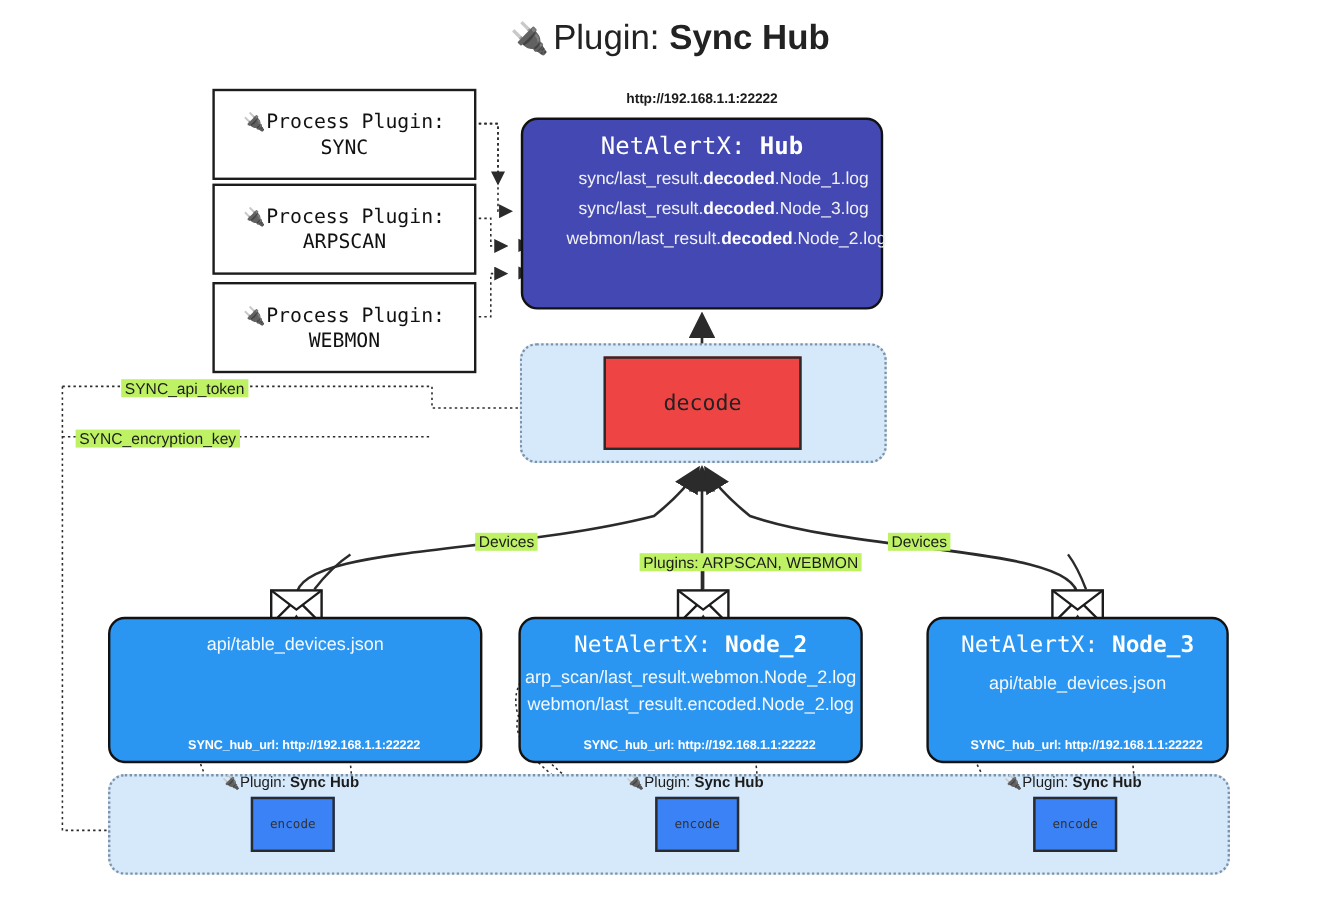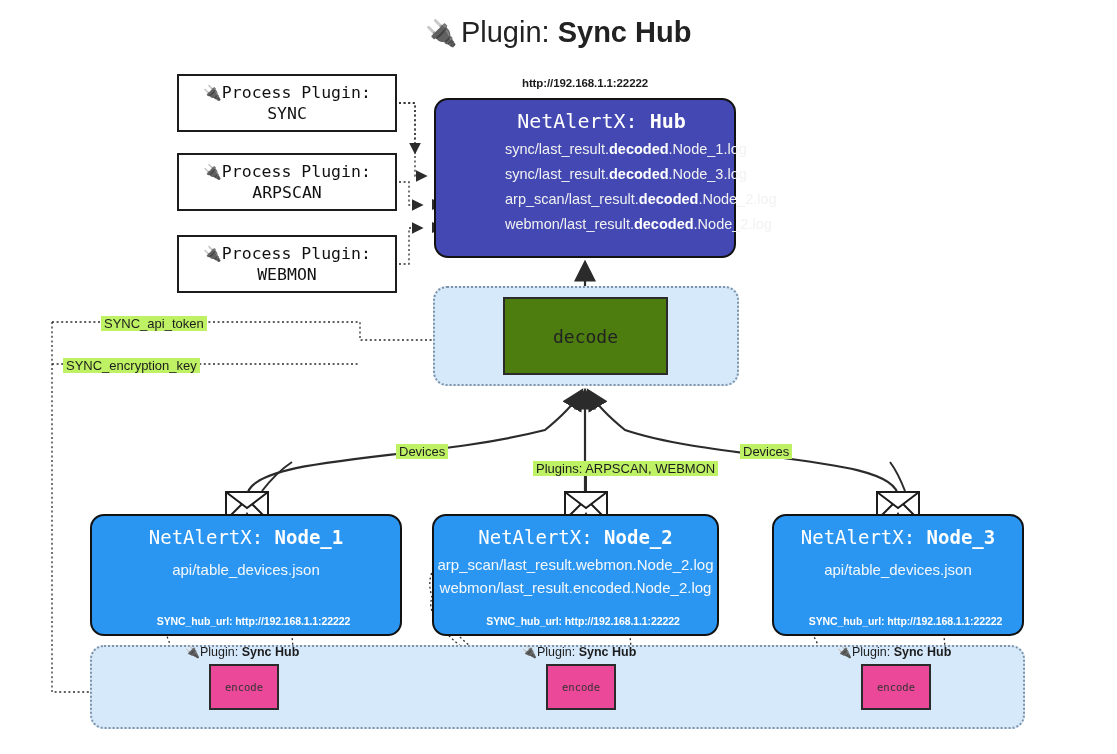--- a/index.html
+++ b/index.html
@@ -9,57 +9,57 @@
   #svg-layer{position:absolute;left:0;top:0;width:1117px;height:754px;}
 
   .lbl{position:absolute;box-sizing:border-box;}
 
   
   #title{left:0;top:16px;width:1117px;text-align:center;font-size:29px;color:#222;}
   #title .plug{font-size:26px;margin-right:3px;}
   #title .b{font-weight:bold;}
 
   
-  .proc-box{position:absolute;width:220px;height:58px;background:#ffffff;
+  .proc-box{position:absolute;width:220px;height:76px;background:#ffffff;
             border:2px solid #1c1c1c;box-sizing:border-box;
             font-family:"DejaVu Sans Mono","Liberation Mono",monospace;
             font-size:16.5px;line-height:1.28;color:#111;
             display:flex;flex-direction:column;align-items:center;justify-content:center;}
   .proc-box .r1{white-space:nowrap;}
   .proc-box .r1 .plug{font-family:"Liberation Sans",sans-serif;font-size:15px;}
   #proc-sync{left:177px;top:74px;}
   #proc-arpscan{left:177px;top:153px;}
   #proc-webmon{left:177px;top:235px;}
 
   
   #hub-url{left:460px;top:77px;width:250px;text-align:center;font-size:11.5px;
            font-weight:bold;color:#1c1c1c;letter-spacing:-.1px;}
   #hub{position:absolute;left:434px;top:98px;width:302px;height:160px;
-       background:#4348b2;border:2.5px solid #121212;border-radius:14px;box-sizing:border-box;padding-left:33px;}
+       background:#4348b2;border:2.5px solid #121212;border-radius:14px;box-sizing:border-box;}
   #hub .hub-title{margin-top:9px;text-align:center;color:#ffffff;
        font-family:"DejaVu Sans Mono","Liberation Mono",monospace;font-size:20px;}
   #hub .hub-title .b{font-weight:bold;}
   #hub .logline{color:#f2f2f2;font-size:14.5px;line-height:1.72;text-align:center;white-space:nowrap;}
   #hub .logline b{color:#ffffff;font-weight:bold;}
   #hub .logs{margin-top:4px;margin-left:36px;}
 
   
   .blue-zone{position:absolute;background:#d6e9fb;border:2px dotted #7e93a8;
              border-radius:14px;box-sizing:border-box;}
   #zone-decode{left:433px;top:286px;width:306px;height:100px;}
   #zone-encode{left:90px;top:645px;width:935px;height:84px;}
 
   
-  #decode{position:absolute;left:503px;top:297px;width:165px;height:78px;background:#4d7c0f;
+  #decode{position:absolute;left:503px;top:297px;width:165px;height:78px;background:#ef4444;
           border:2px solid #2b2b2b;box-sizing:border-box;display:flex;align-items:center;
           justify-content:center;font-family:"DejaVu Sans Mono","Liberation Mono",monospace;
           font-size:18px;color:#222;}
 
   
-  .enc-box{position:absolute;width:70px;height:46px;background:#ec4899;border:2px solid #2b2b2b;
+  .enc-box{position:absolute;width:70px;height:46px;background:#3b82f6;border:2px solid #2b2b2b;
            box-sizing:border-box;display:flex;align-items:center;justify-content:center;
            font-family:"DejaVu Sans Mono","Liberation Mono",monospace;font-size:10.5px;color:#333;}
   #enc1{left:209px;top:664px;}
   #enc2{left:546px;top:664px;}
   #enc3{left:861px;top:664px;}
   .enc-cap{position:absolute;font-size:12.5px;color:#1c1c1c;white-space:nowrap;}
   .enc-cap .b{font-weight:bold;}
   .enc-cap .plug{font-size:12px;}
   #cap1{left:185px;top:645px;}
   #cap2{left:522px;top:645px;}
@@ -196,39 +196,34 @@
 
   <div class="lbl" id="hub-url">http://192.168.1.1:22222</div>
   <div id="hub">
     <div class="hub-title">
       <span>NetAlertX:</span>
       <span class="b">Hub</span>
     </div>
     <div class="logs">
       <div class="logline"><span>sync/last_result.</span><b>decoded</b><span>.Node_1.log</span></div>
       <div class="logline"><span>sync/last_result.</span><b>decoded</b><span>.Node_3.log</span></div>
-      <div class="logline"><span>arp_scan/last_result.</span><b>decoded</b><span>.Node_2.log</span></div>
       <div class="logline"><span>webmon/last_result.</span><b>decoded</b><span>.Node_2.log</span></div>
     </div>
   </div>
 
   <div class="blue-zone" id="zone-decode"></div>
   <div id="decode">decode</div>
 
   <div class="path-lbl" id="lbl-apitoken">SYNC_api_token</div>
   <div class="path-lbl" id="lbl-enckey">SYNC_encryption_key</div>
   <div class="path-lbl" id="lbl-dev-l">Devices</div>
   <div class="path-lbl" id="lbl-dev-r">Devices</div>
   <div class="path-lbl" id="lbl-plugins">Plugins: ARPSCAN, WEBMON</div>
 
   <div class="node" id="node1">
-    <div class="n-title">
-      <span>NetAlertX:</span>
-      <span class="b">Node_1</span>
-    </div>
     <div class="n-lines">
       <div class="n-line">api/table_devices.json</div>
     </div>
     <div class="n-foot">SYNC_hub_url: http://192.168.1.1:22222</div>
   </div>
 
   <div class="node" id="node2">
     <div class="n-title">
       <span>NetAlertX:</span>
       <span class="b">Node_2</span>

